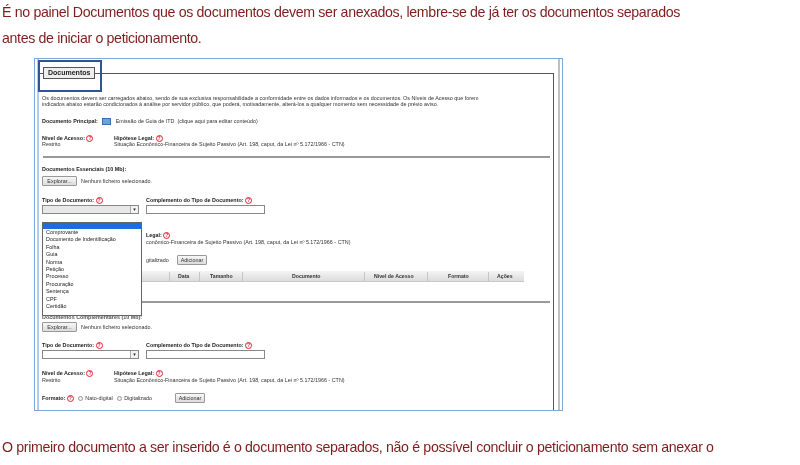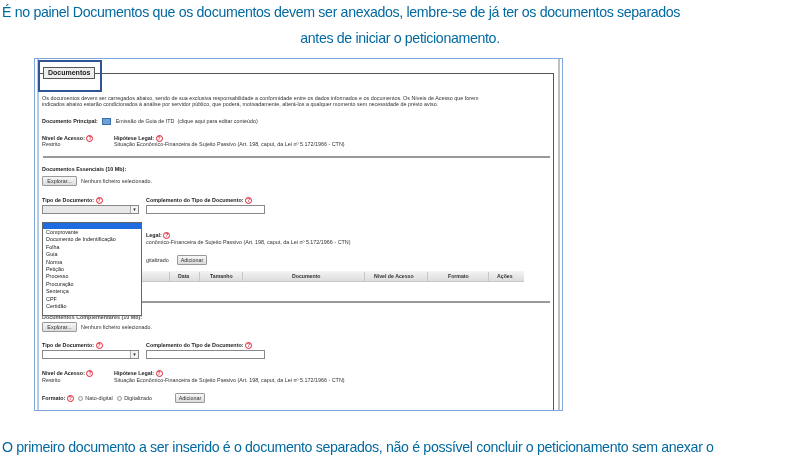--- a/index.html
+++ b/index.html
@@ -2,25 +2,25 @@
 <html><head>
 <meta charset="utf-8">
 <style>
   * { box-sizing: border-box; margin: 0; padding: 0; }
   html, body { width: 800px; height: 465px; background: #ffffff; overflow: hidden; }
   body { position: relative; font-family: "Liberation Sans", sans-serif; color: #000; }
 
   .para {
     position: absolute; left: 2px; width: 796px;
     font-family: "Liberation Sans Narrow", "Liberation Sans", sans-serif;
-    font-size: 14.2px; letter-spacing: -0.35px; color: #0369a1;
+    font-size: 14.2px; letter-spacing: -0.35px; color: #7f1d1d;
     white-space: nowrap;
   }
   .p1 { top: 4px; }
-  .p2 { top: 30px; text-align: center; }
+  .p2 { top: 30px; }
   .p3 { top: 439px; }
 
   
   .shot {
     position: absolute; left: 34px; top: 58px; width: 529px; height: 353px;
     border: 1px solid #7fa7d9; background: #fff; overflow: hidden;
   }
   .shot-inner-left { position: absolute; left: 2px; top: 0; bottom: 0; width: 2px; background: #b8cbe6; }
   .shot-inner-right { position: absolute; right: 2px; top: 0; bottom: 0; width: 2px; background: #c0c0c0; }
 

